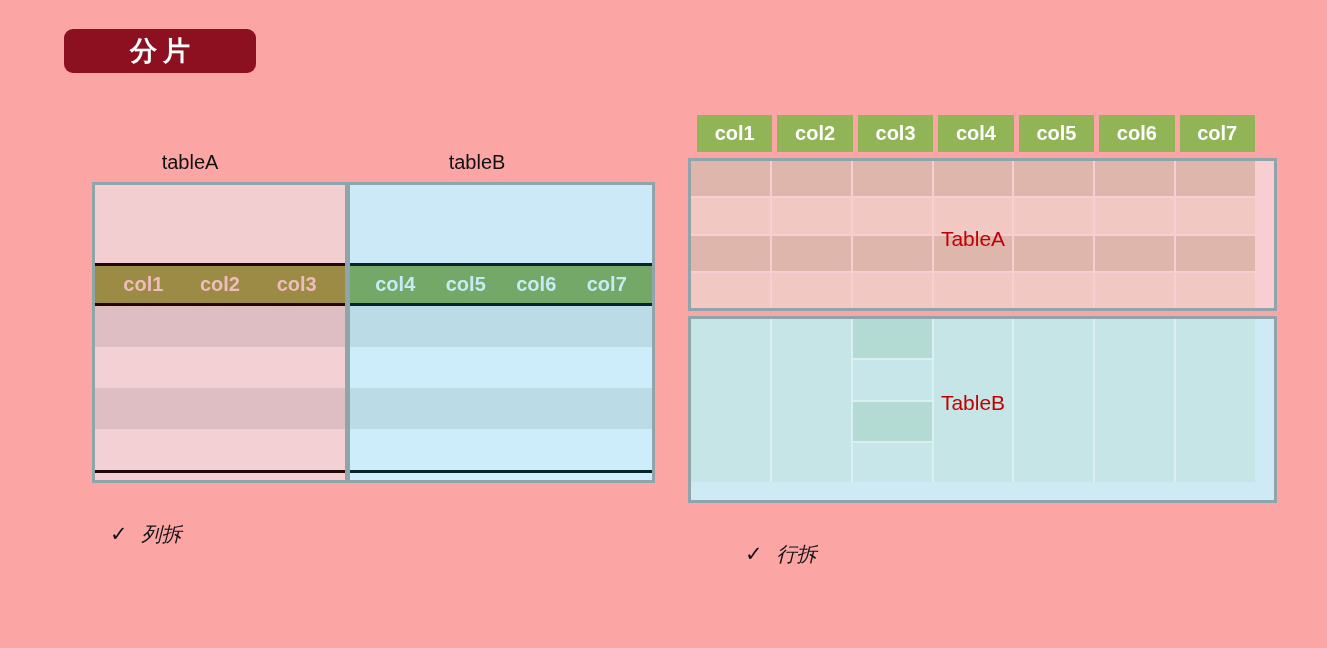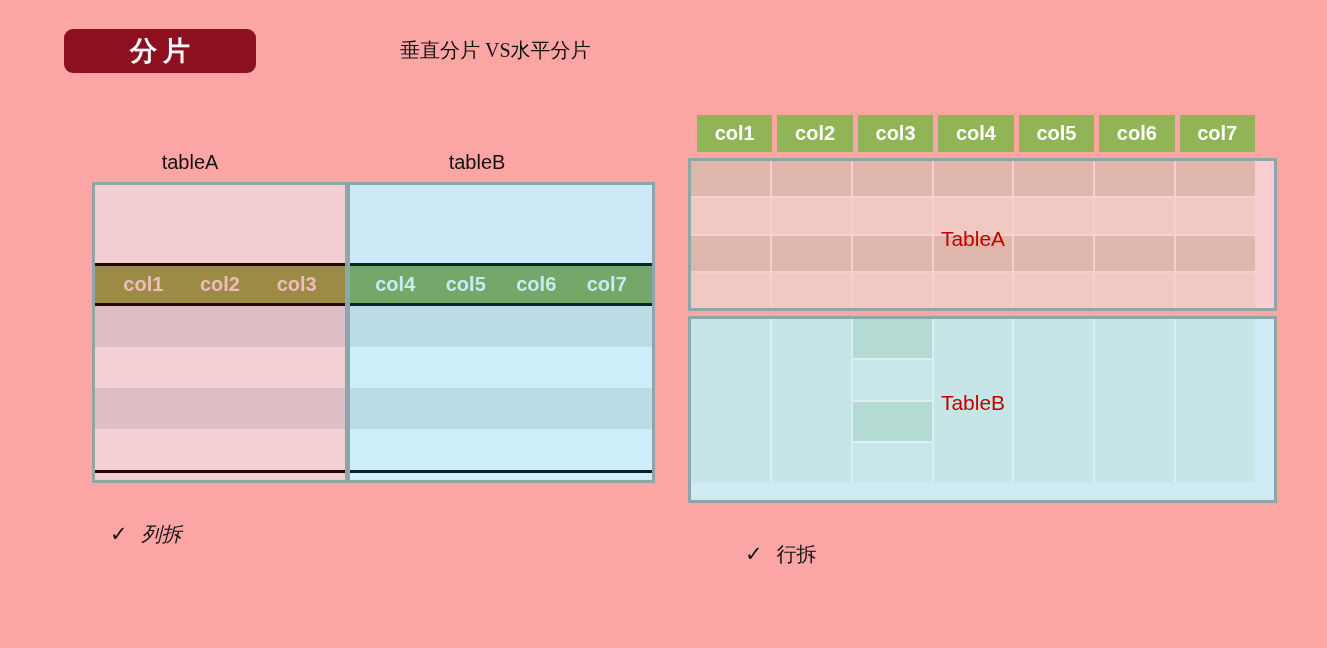--- a/index.html
+++ b/index.html
@@ -53,21 +53,21 @@
   .a .vrow.light { background:#F3D0D4; }
   .b .vrow.dark { background:#BBDBE7; }
   .b .vrow.light { background:#CEEDFA; }
   .seg-strip { flex:1; }
   .a .seg-strip { background:#F5CED2; }
   .b .seg-strip { background:#D2EEFA; }
 
   .caption { position:absolute; font-size:20px; color:#111; font-family:"Liberation Serif","DejaVu Serif",serif; }
   .caption .chk { font-family:"DejaVu Sans",sans-serif; margin-right:14px; font-size:21px; }
   .caption.left-cap { left:110px; top:521px;font-style:italic; }
-  .caption.right-cap { left:745px; top:541px; }
+  .caption.right-cap { left:745px; top:541px;font-style:italic; }
 
   
   .h-header {
     position:absolute; left:697px; top:115px; width:558px; height:37px;
     display:flex; gap:5px;
   }
   .h-header .hcell {
     flex:1; background:#91B456; color:#ffffff; font-weight:bold; font-size:20px;
     display:flex; align-items:center; justify-content:center;
   }
@@ -101,21 +101,20 @@
   }
   .tableA .h-label { top:66px; }
   .tableB .h-label { top:72px; }
 </style>
 </head>
 <body>
 
 <div class="canvas">
 
   <div class="badge">分片</div>
-  <div class="slide-title">垂直分片 VS水平分片</div>
 
   <div class="vt-label a">tableA</div>
   <div class="vt-label b">tableB</div>
 
   <div class="vtable">
     <div class="vhalf a">
       <div class="seg-top"></div>
       <div class="dline"></div>
       <div class="seg-hdr">
         <span>col1</span>

